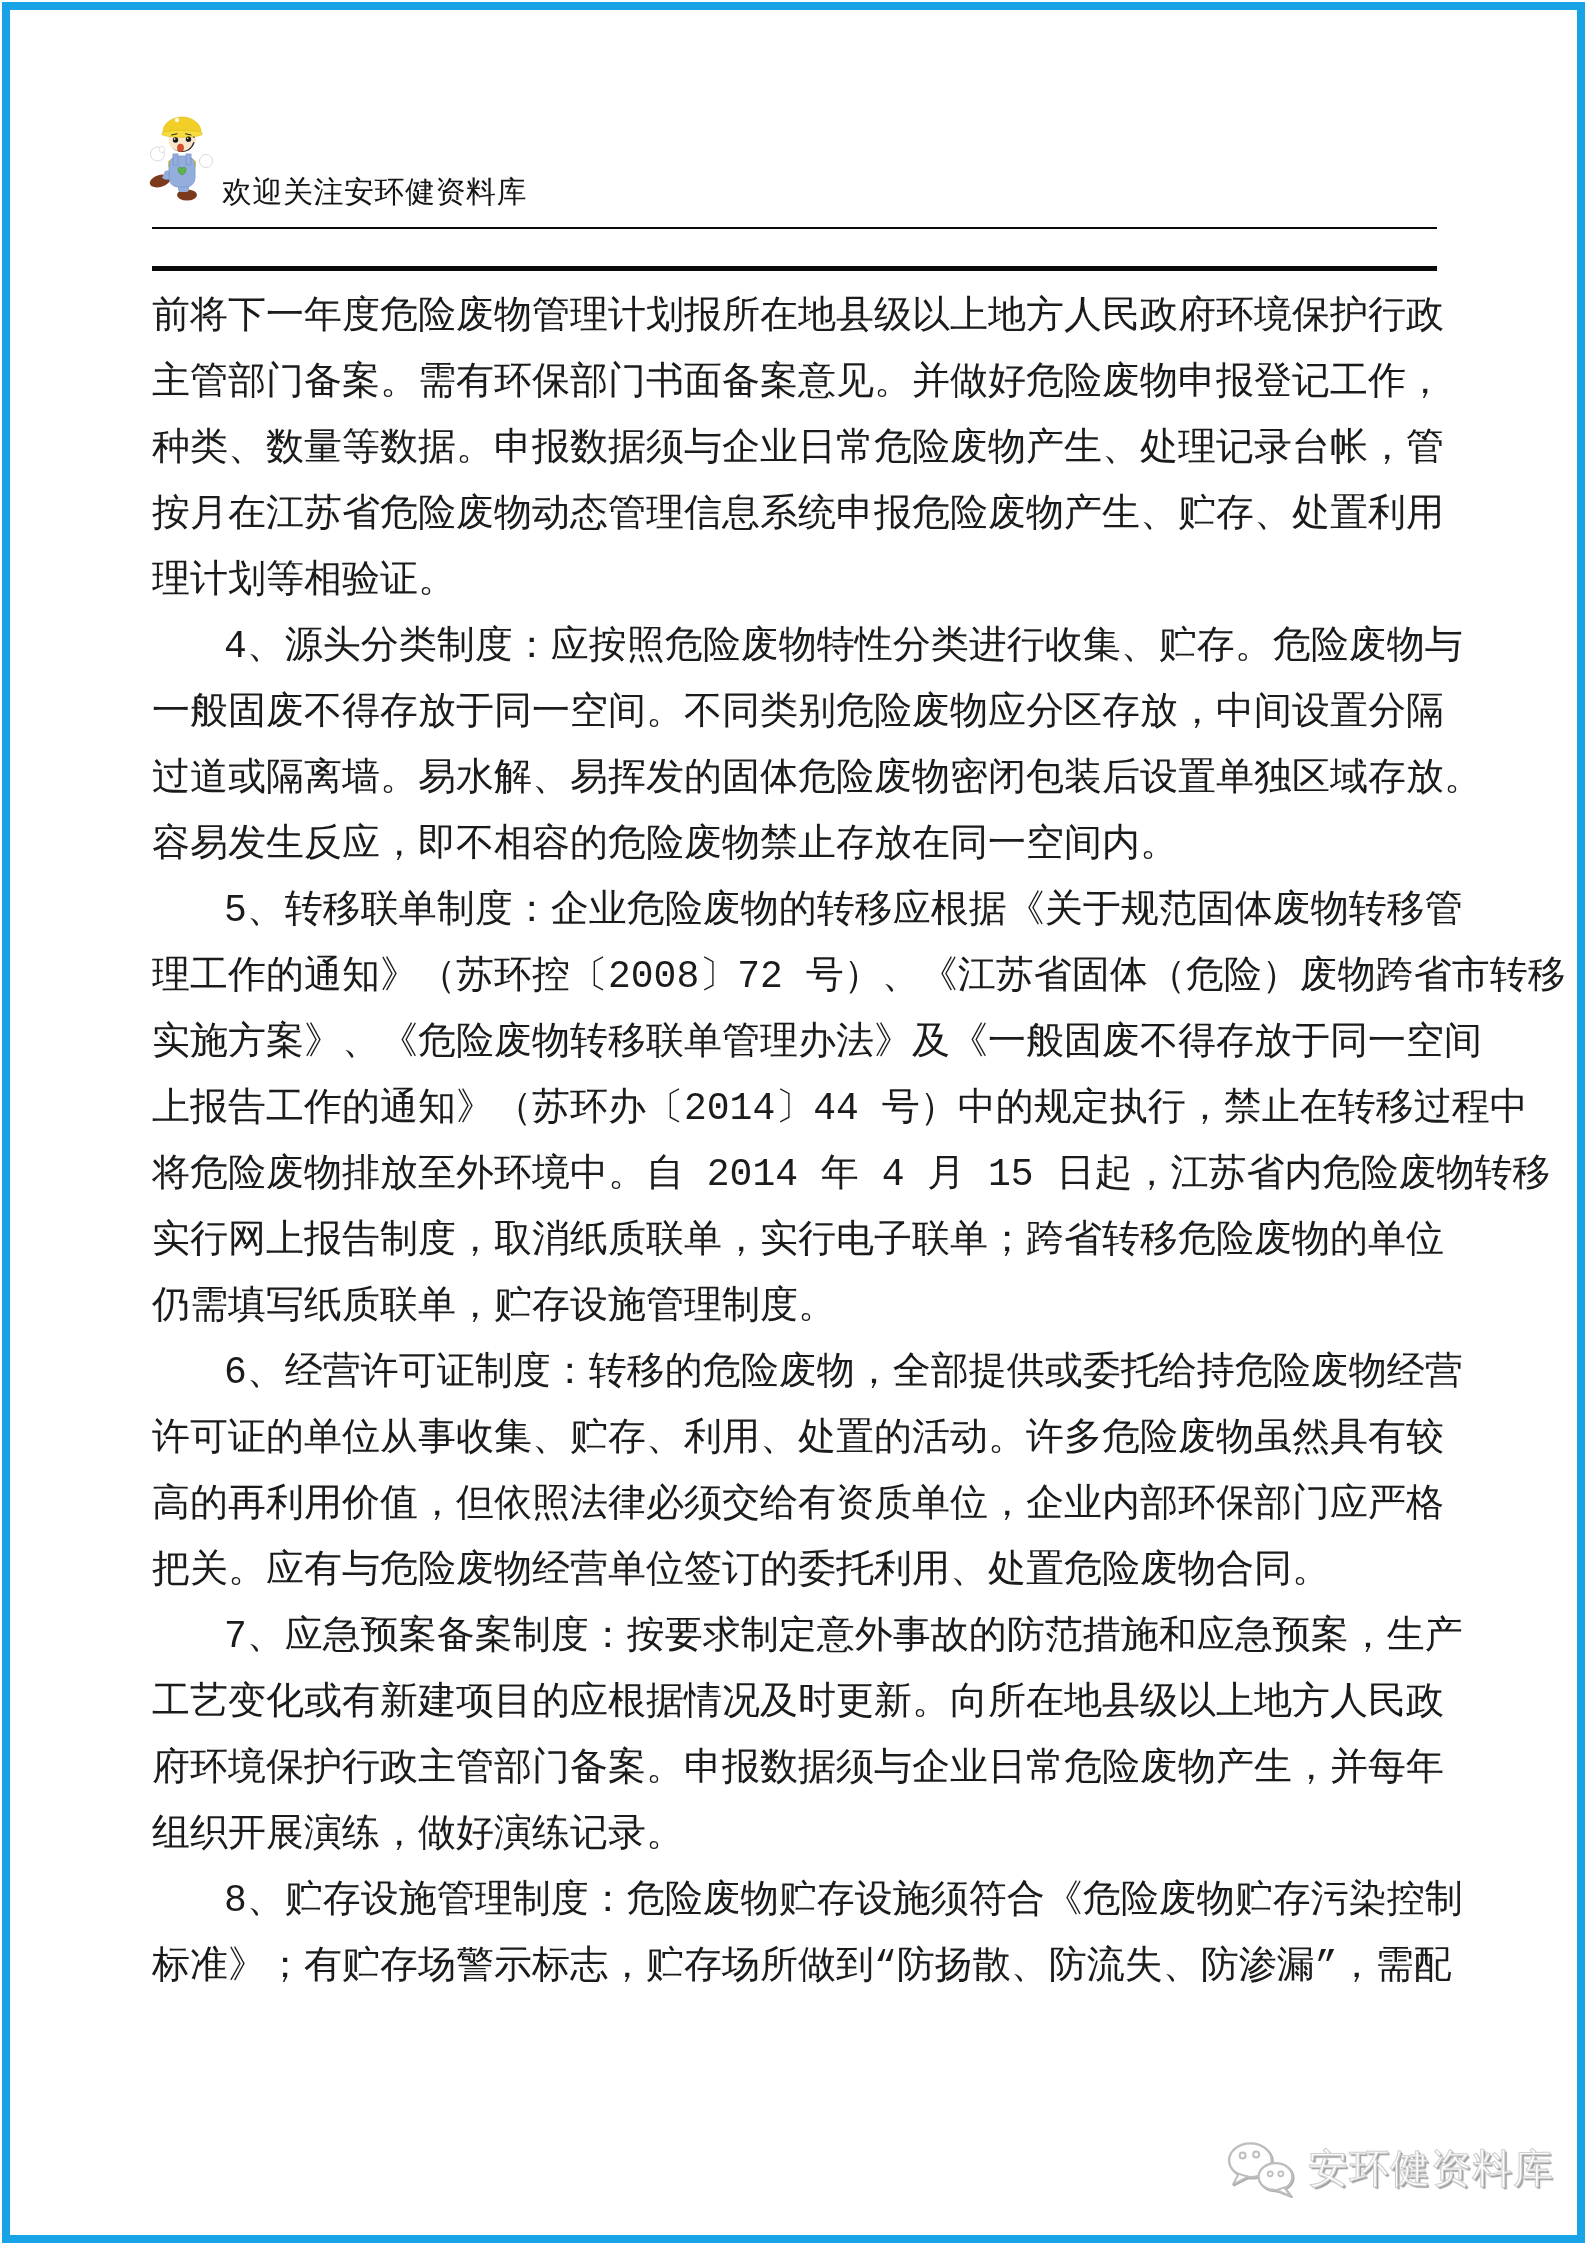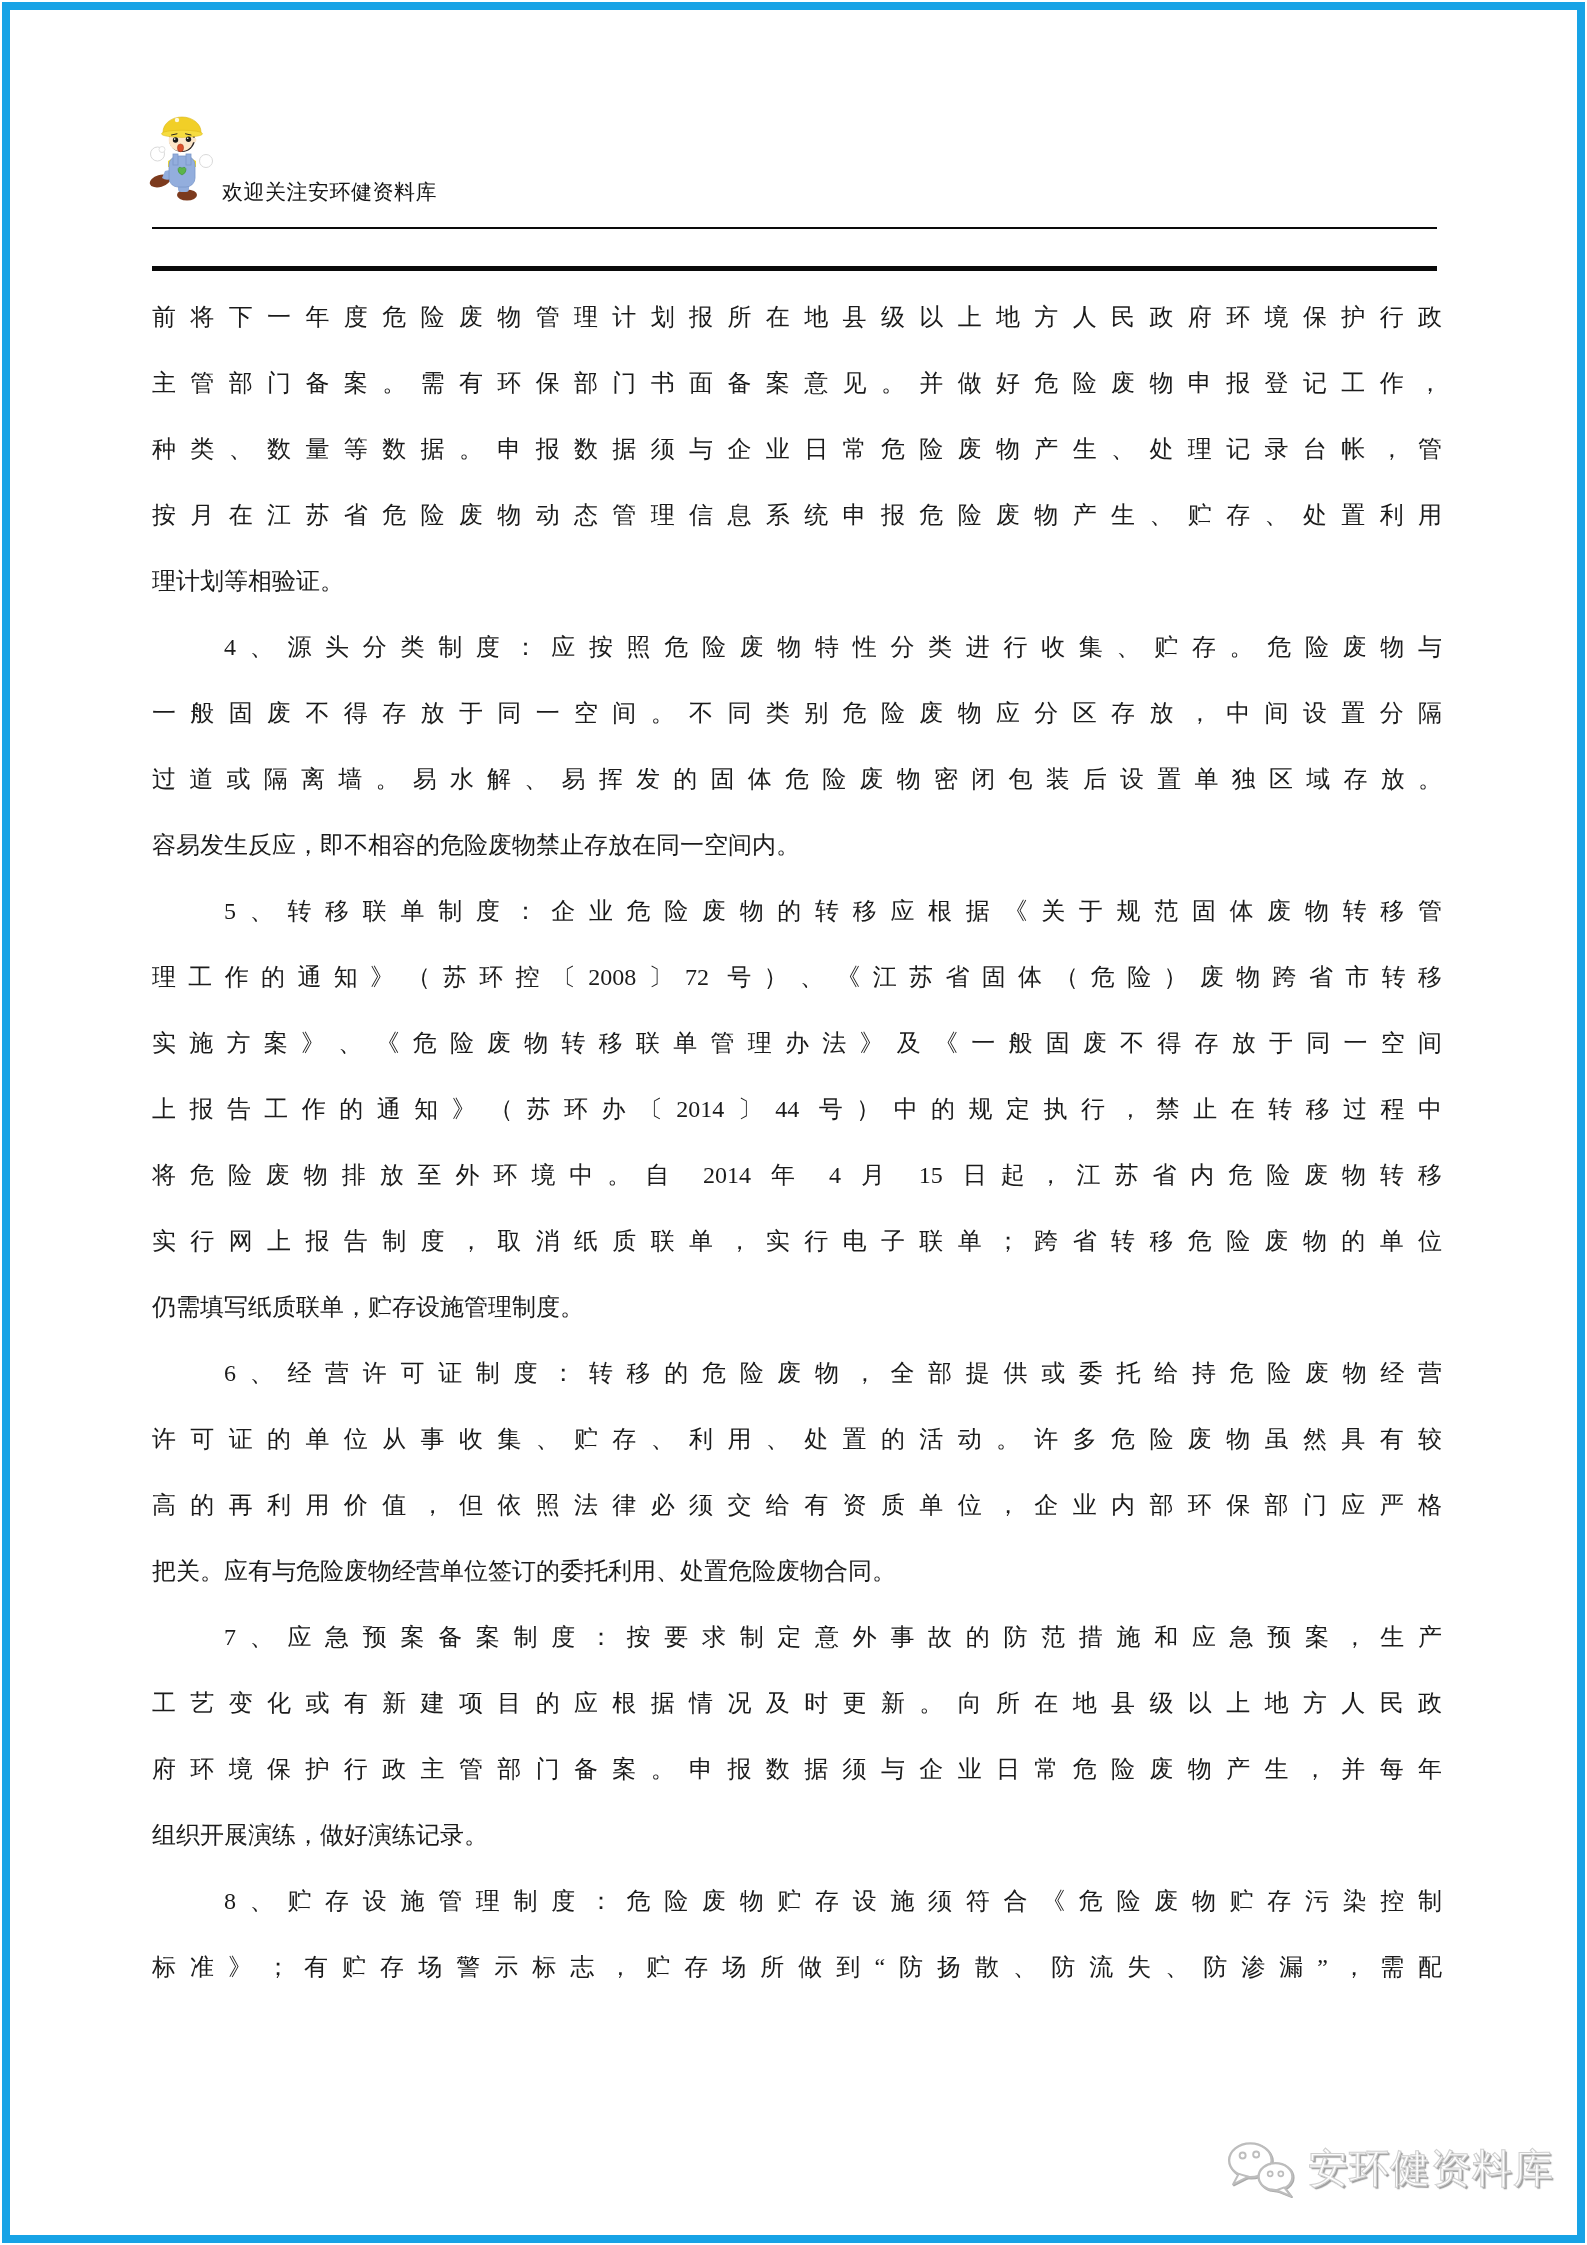--- a/index.html
+++ b/index.html
@@ -21,30 +21,31 @@
     position:absolute;inset:2px;
     border:8px solid var(--border-accent);
     pointer-events:none;
   }
   
   .mascot{
     position:absolute;left:149px;top:109px;width:64px;height:92px;
   }
   .slogan{
     position:absolute;left:222px;top:178px;
-    font-size:21px;line-height:28px;color:#151515;
+    font-size:30px;line-height:28px;color:#151515;
     letter-spacing:0.5px;white-space:nowrap;
   }
   .rule{position:absolute;left:152px;width:1285px;background:var(--rule-color);}
   .rule.thin{top:227px;height:2px;}
   .rule.thick{top:266px;height:5px;}
   
   .body-text{
     position:absolute;left:152px;top:284px;width:1290px;
-    font-size:24px;
+    font-size:38px;
+    font-family:Liberation Mono, monospace;
   }
   .body-text .line{
     height:66px;line-height:66px;
     white-space:nowrap;
     text-align:justify;
     -moz-text-align-last:justify;
     text-align-last:justify;
   }
   .body-text .line.end{
     text-align:center;

